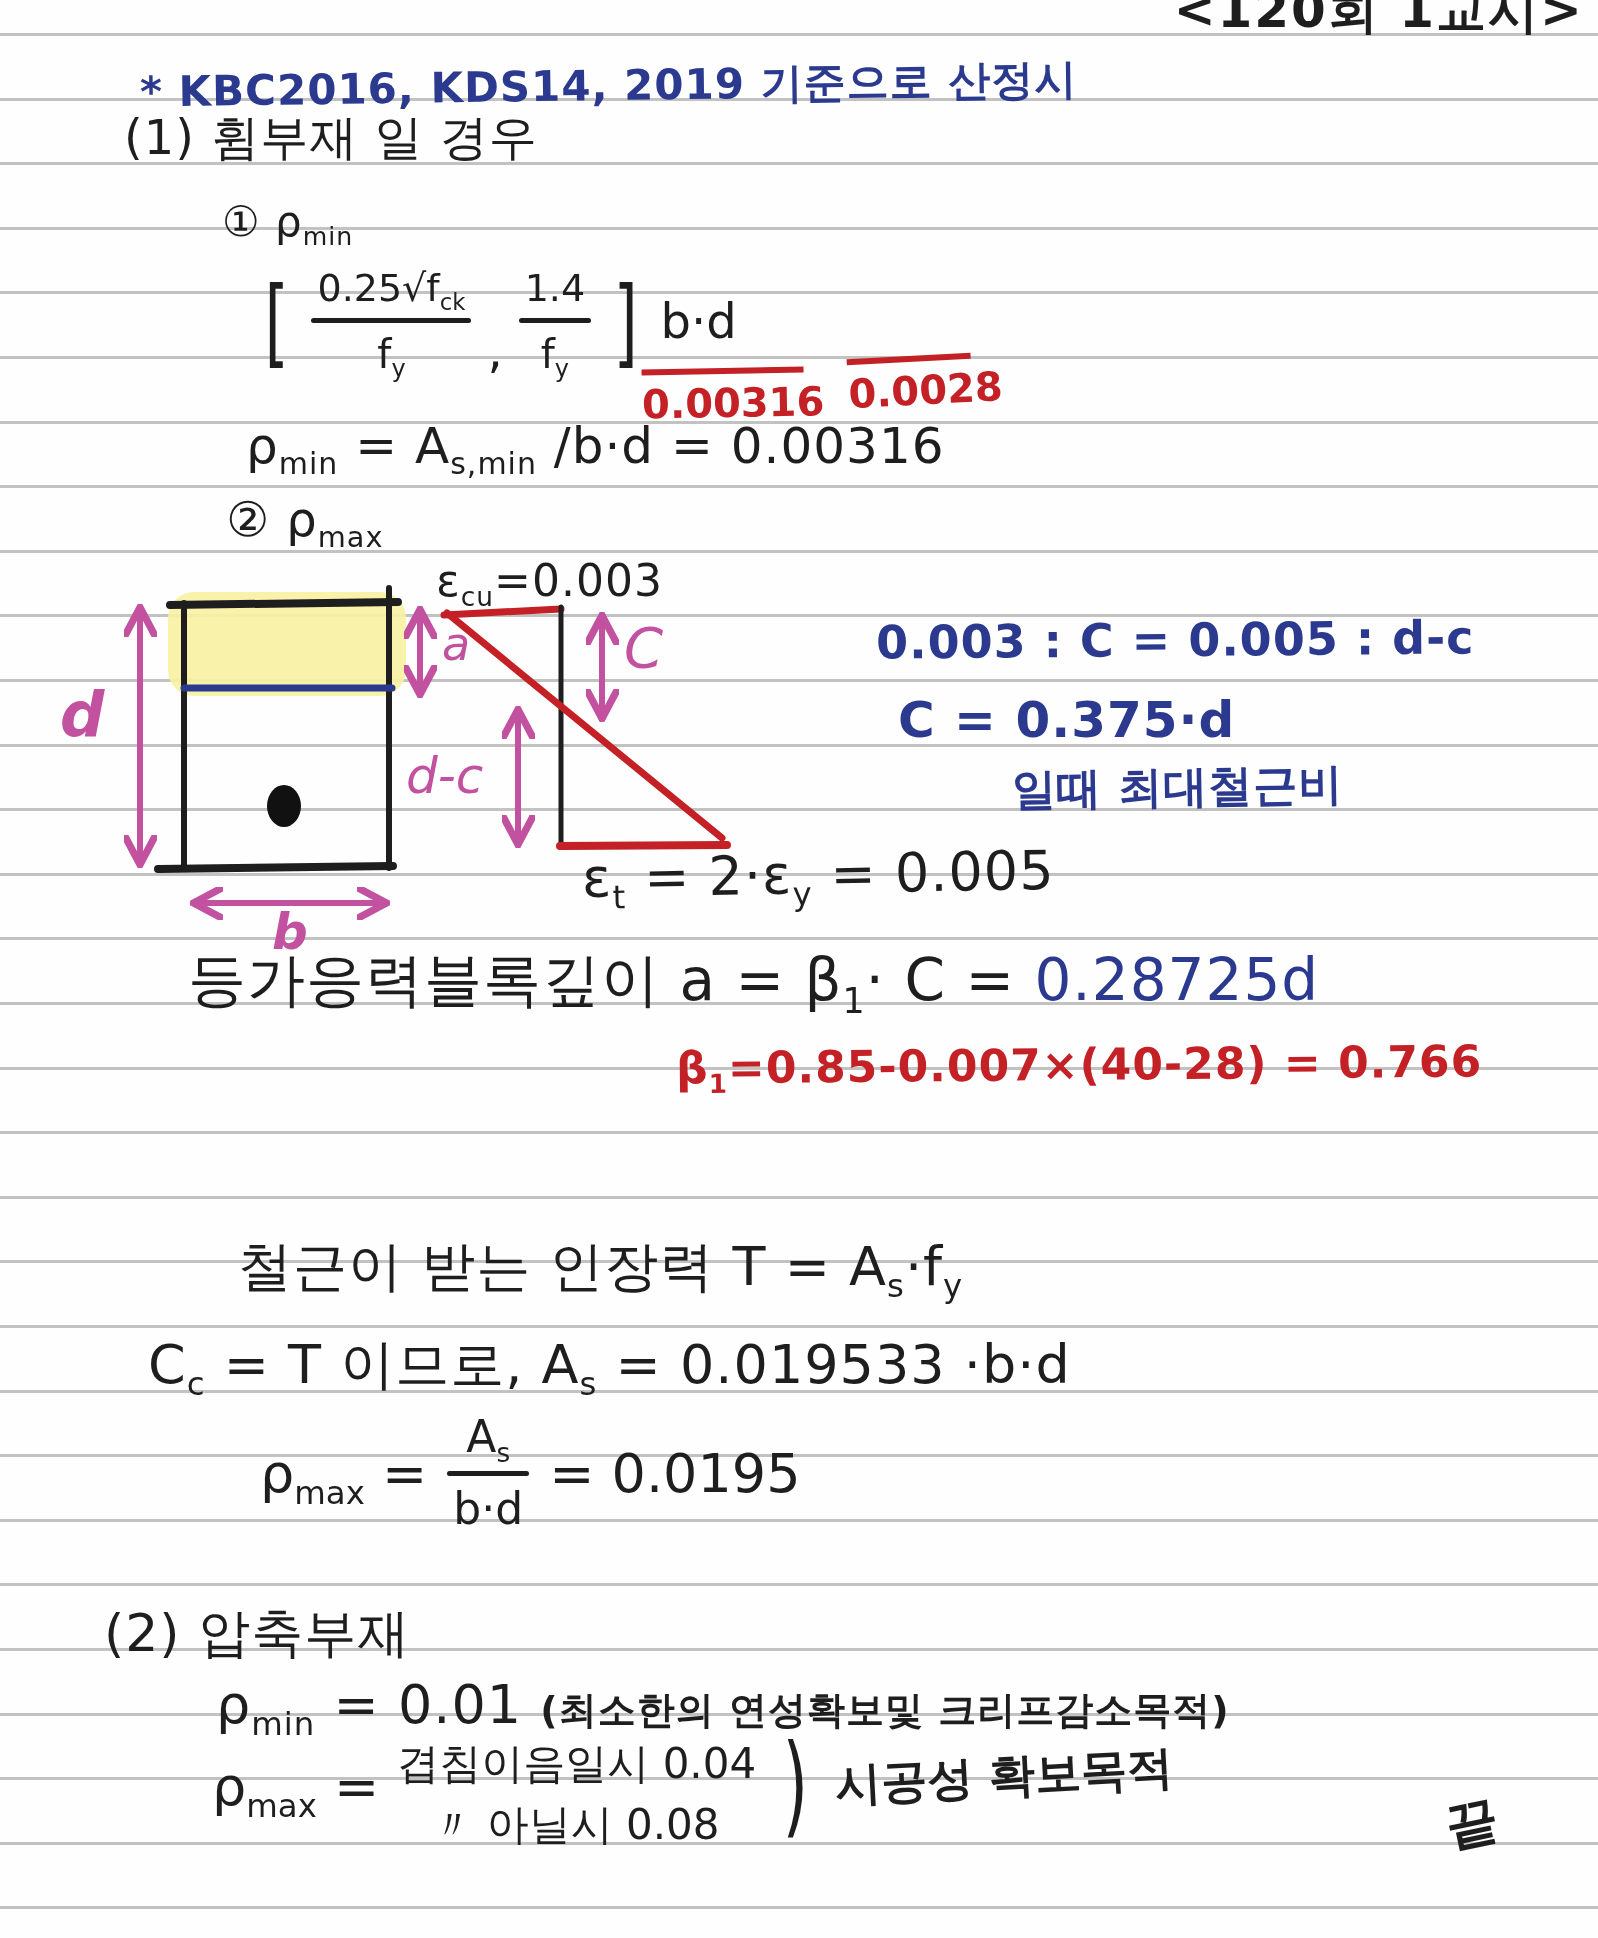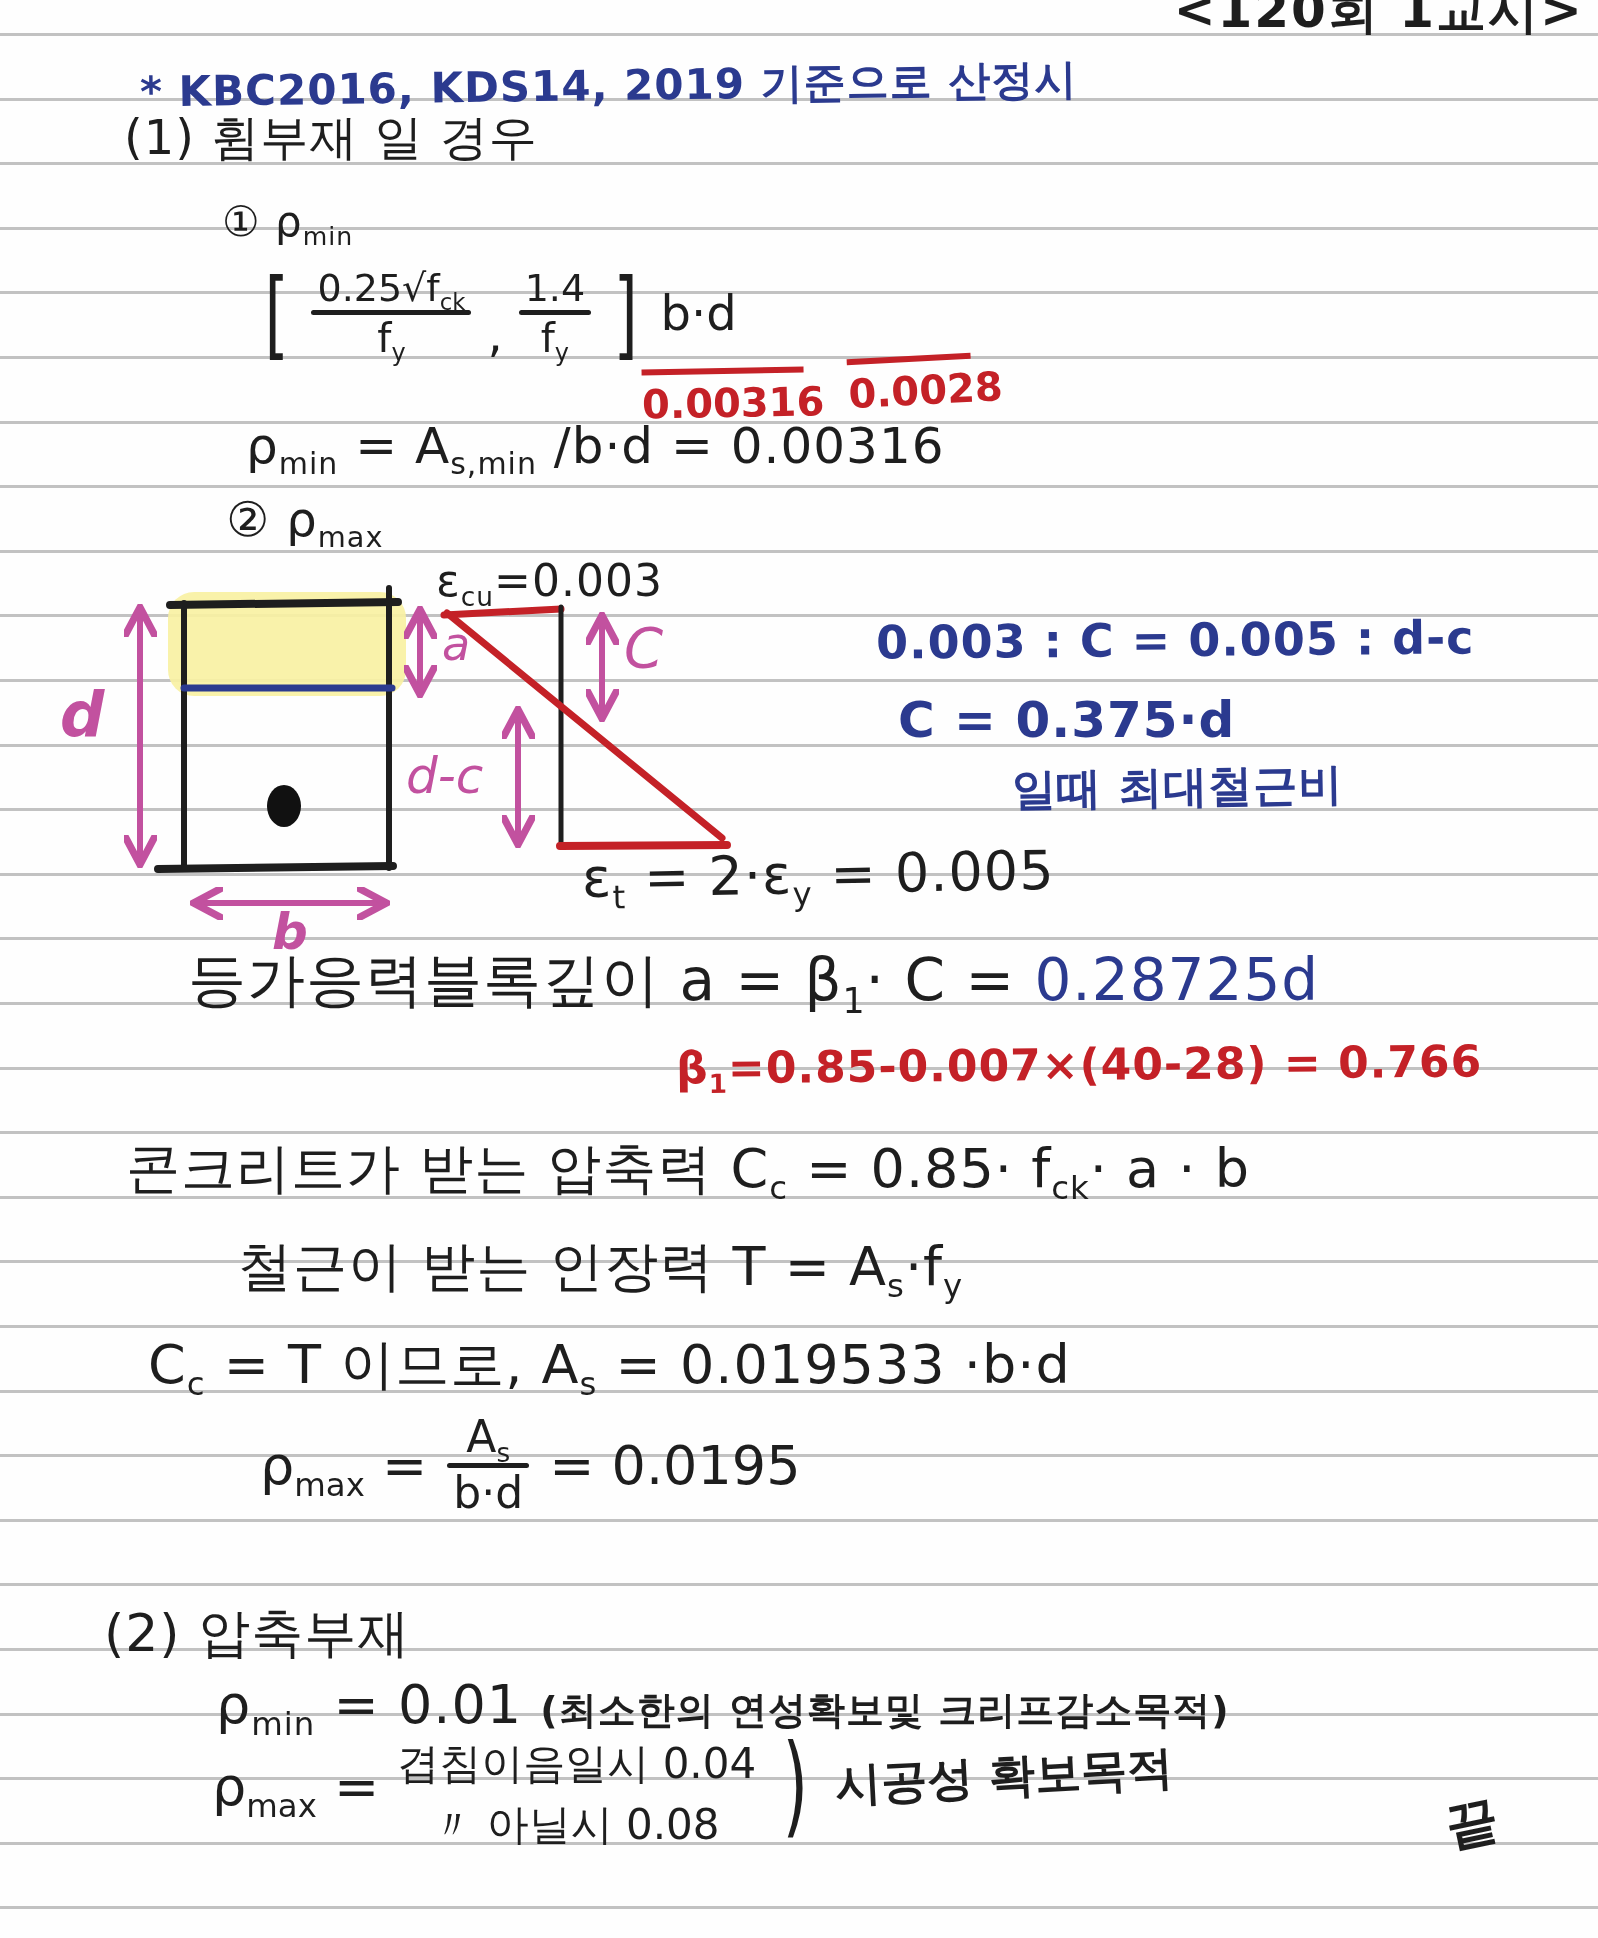--- a/index.html
+++ b/index.html
@@ -25,21 +25,21 @@
 
   
   .std-note{left:140px;top:64px;font-size:42px;font-weight:bold;transform:rotate(-0.8deg);}
   .s1-title{left:124px;top:112px;font-size:48px;}
   .i1-label{left:222px;top:200px;font-size:42px;}
 
   
   .formula{left:258px;top:268px;display:flex;align-items:center;gap:16px;font-size:48px;}
   .formula .lhs,.formula .rhs{font-size:48px;}
   .bracket{font-size:96px;font-weight:400;transform:scaleX(0.65);line-height:0.9;}
-  .frac{display:inline-flex;flex-direction:column;align-items:center;gap:2px;}
+  .frac{display:inline-flex;flex-direction:column;align-items:center;gap:10px;}
   .frac .num{font-size:38px;padding:0 6px;}
   .frac .den{font-size:40px;padding:0 6px;}
   .frac .bar{height:5px;background:#1e1e1e;align-self:stretch;border-radius:3px;}
   .comma{font-size:48px;align-self:flex-end;}
 
   .red-note{position:absolute;border-top:6px solid #c42127;color:#c42127;
             font-size:40px;font-weight:bold;padding-top:6px;text-align:center;}
   .rn1{left:642px;top:368px;width:162px;transform:rotate(-1deg);}
   .rn2{left:848px;top:356px;width:124px;transform:rotate(-3deg);}
 
@@ -162,21 +162,20 @@
   <div class="t hand blue c-result">C = 0.375·d</div>
   <div class="t hand blue c-note">일때 최대철근비</div>
 
   <div class="t hand block-line">
     <span>등가응력블록깊이 a = β<sub>1</sub>· C =</span>
     <span class="blue">0.28725d</span>
   </div>
 
   <div class="t hand red beta-line">β<sub>1</sub>=0.85-0.007×(40-28) = 0.766</div>
 
-  <div class="t hand concrete-line">콘크리트가 받는 압축력 C<sub>c</sub> = 0.85· f<sub>ck</sub>· a · b</div>
   <div class="t hand steel-line">철근이 받는 인장력  T = A<sub>s</sub>·f<sub>y</sub></div>
   <div class="t hand equil-line">C<sub>c</sub> = T 이므로,   A<sub>s</sub> = 0.019533 ·b·d</div>
 
   <div class="t rho-max-row">
     <span>ρ<sub>max</sub> =</span>
     <span class="frac">
       <span class="num">A<sub>s</sub></span>
       <span class="bar"></span>
       <span class="den">b·d</span>
     </span>

